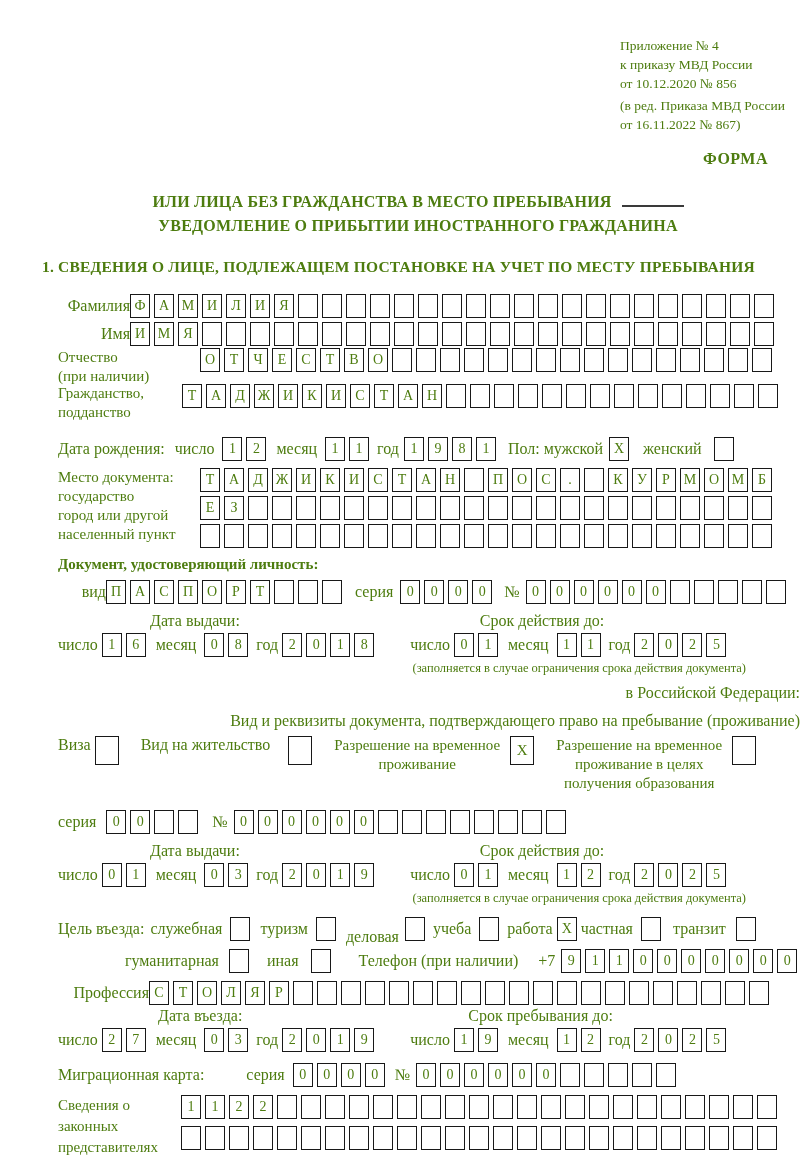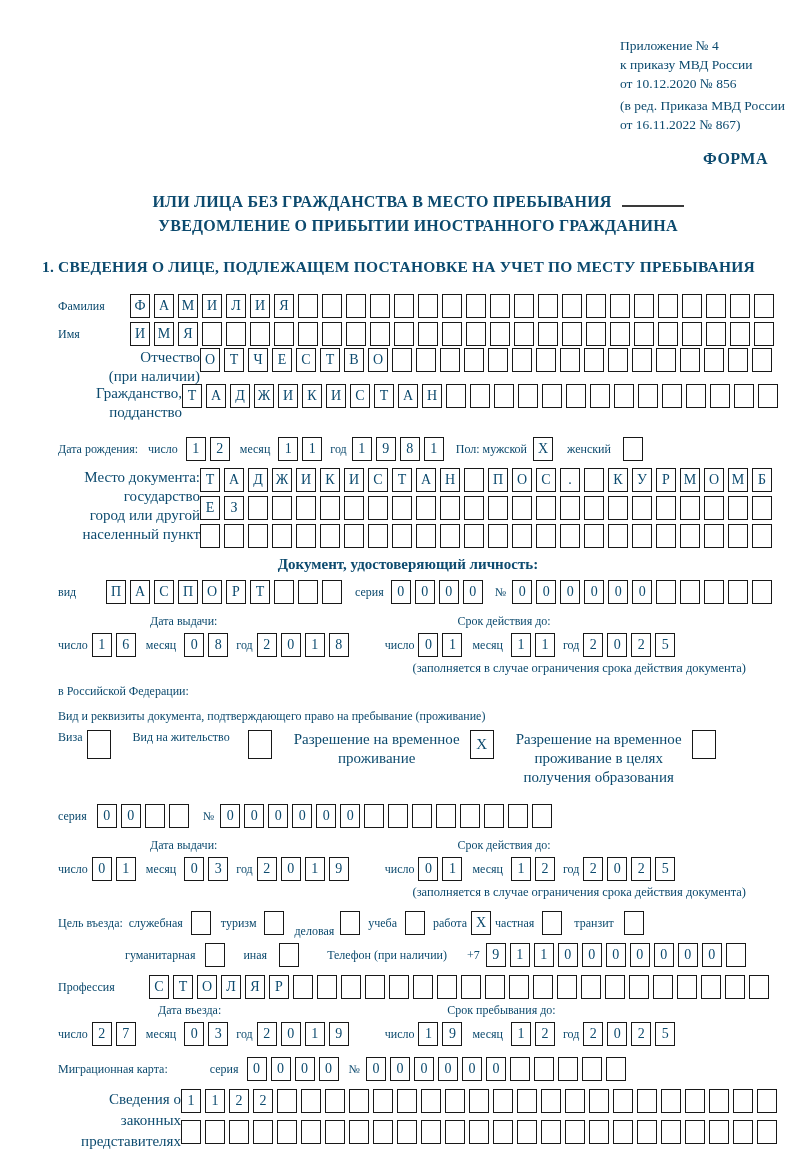--- a/index.html
+++ b/index.html
@@ -1,30 +1,30 @@
 <!DOCTYPE html>
 <html><head>
 <meta charset="utf-8">
 <style>
   html,body{margin:0;padding:0;background:#fff;}
   .page{
-    position:relative;width:800px;height:1163px;background:#ffffff;color:#0c4a6e;
+    position:relative;width:800px;height:1163px;background:#ffffff;color:#4d7c0f;
     font-family:"Liberation Serif","DejaVu Serif",serif;overflow:hidden;
     box-sizing:border-box;padding:36px 0 0 58px;
   }
   .hdr{margin-left:562px;width:190px;font-size:13.5px;line-height:19px;white-space:nowrap;}
   .hdr .gap{margin-top:3px;}
   .forma{width:710px;text-align:right;font-weight:bold;font-size:16px;margin-top:16px;letter-spacing:.5px;}
   .title{width:720px;text-align:center;font-weight:bold;font-size:16px;line-height:24px;margin-top:22px;letter-spacing:.2px;}
   .blank-line{display:inline-block;width:62px;height:2px;background:#3a3a3a;margin-left:10px;}
   .sect{font-weight:bold;font-size:15.5px;margin-top:20px;letter-spacing:.2px;}
   .row{display:flex;align-items:center;white-space:nowrap;}
   .rows-top{display:flex;align-items:flex-start;white-space:nowrap;}
-  .lbl{font-size:12px;}
-  .lblcol{font-size:15px;line-height:19px;text-align:right;}
+  .lbl{font-size:16px;text-align:right;}
+  .lblcol{font-size:15px;line-height:19px;}
   .cells{display:inline-flex;gap:4px;}
   .cell{
     box-sizing:border-box;width:20px;height:24px;border:1.6px solid #181818;
     display:inline-flex;align-items:center;justify-content:center;
     font-size:14px;font-family:"Liberation Serif",serif;flex:none;background:#fff;
   }
   .chk .cell{width:24px;height:29px;font-size:15px;}
   .stack{display:flex;flex-direction:column;gap:4px;}
   .note{font-size:12.5px;}
   .heading-c{font-weight:bold;font-size:15px;}
@@ -298,21 +298,21 @@
           <span class="cell"></span>
           <span class="cell"></span>
           <span class="cell"></span>
           <span class="cell"></span>
           <span class="cell"></span>
           <span class="cell"></span>
         </span>
     </span>
   </div>
 
-  <div class="heading-c" style="width:700px;text-align:center;">Документ, удостоверяющий личность:</div>
+  <div class="heading-c" style="width:700px;">Документ, удостоверяющий личность:</div>
 
   <div class="row" style="margin-top:5px;height:28px;">
     <span class="lbl" style="width:48px;">вид</span>
     <span class="cells">
         <span class="cell">П</span>
         <span class="cell">А</span>
         <span class="cell">С</span>
         <span class="cell">П</span>
         <span class="cell">О</span>
         <span class="cell">Р</span>

